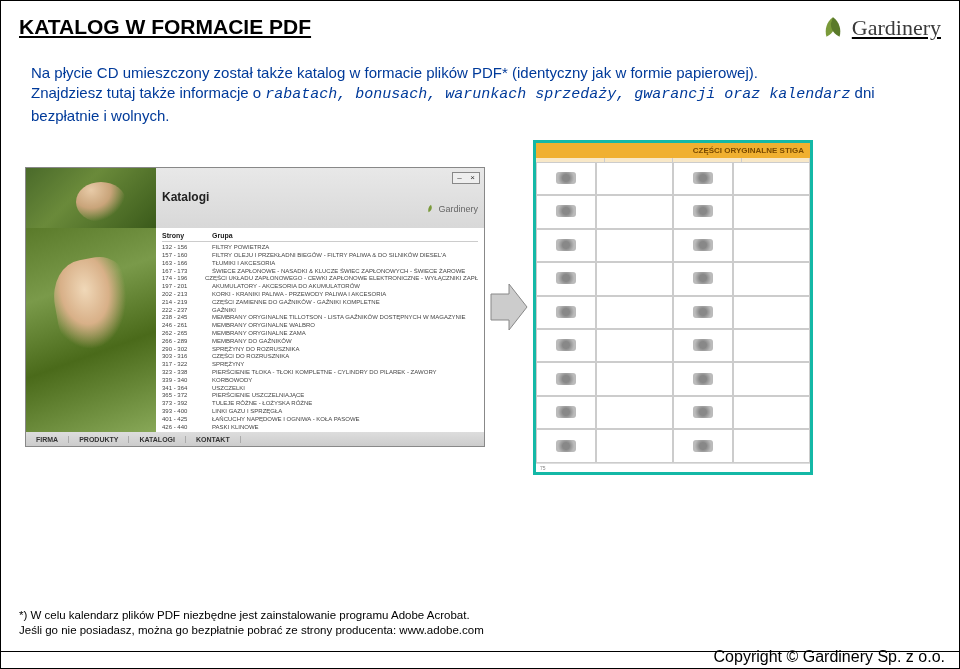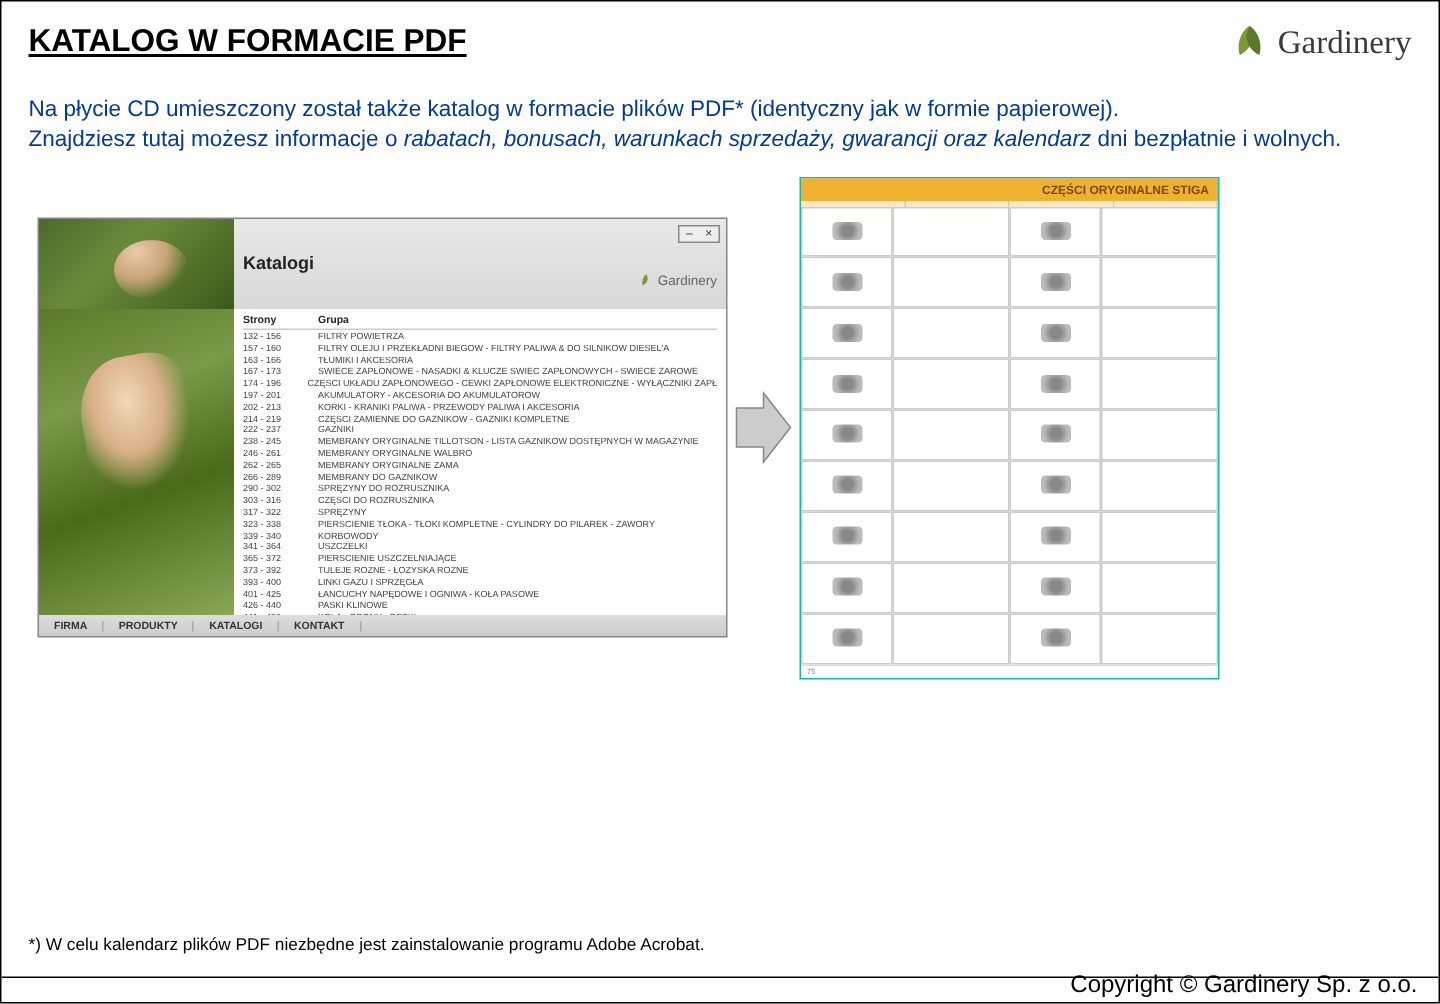--- a/index.html
+++ b/index.html
@@ -7,22 +7,23 @@
     width: 960px;
     height: 669px;
     font-family: Arial, Helvetica, sans-serif;
     background: #fff;
     position: relative;
     border: 1px solid #000;
   }
   .header {
     display: flex;
     justify-content: space-between;
-    align-items: center;
+    align-items: flex-start;
     padding: 14px 18px 0 18px;
+    text-decoration: underline;
   }
   .title {
     font-size: 21px;
     font-weight: bold;
     color: #000;
     text-decoration: underline;
   }
   .logo {
     display: flex;
     align-items: center;
@@ -30,26 +31,26 @@
   }
   .logo-leaf {
     width: 26px; height: 26px;
   }
   .logo-text {
     font-size: 22px;
     color: #3a3a3a;
     font-family: Georgia, serif;
   }
   .content {
-    padding: 22px 18px 0 18px;
+    padding: 22px 18px 0 30px;
     font-size: 15px;
     line-height: 1.35;
     color: #003a9a;
   }
-  .content .em { font-style: italic; }
+  .content .em { font-style: italic; font-family: Liberation Mono, monospace; }
   .para2 { margin-top: 18px; }
   .blue-link { color: #003a9a; }
   .black { color: #000; }
   .images-row {
     display: flex;
     align-items: center;
     gap: 4px;
     padding: 14px 18px 0 24px;
   }
   .app-window {
@@ -168,21 +169,21 @@
     font-weight: bold;
   }
   .arrow-between {
     width: 40px; height: 50px;
     display:flex; align-items:center; justify-content:center;
   }
   .arrow-between svg { width: 100%; height: 100%; }
   .pdf-preview {
     width: 280px;
     height: 335px;
-    border: 1px solid #14b8a6;
+    border: 3px solid #14b8a6;
     background: #fff;
     font-size: 4px;
     color: #333;
     display: flex;
     flex-direction: column;
   }
   .pdf-header {
     background: #f0b030;
     padding: 3px 6px;
     font-size: 8px;
@@ -261,21 +262,21 @@
         <path fill="#7a9a3a" d="M12 2 C6 6 4 14 6 20 C10 18 14 14 14 8 Z"></path>
         <path fill="#5a7a2a" d="M12 2 C18 6 20 14 18 20 C14 18 10 14 10 8 Z"></path>
       </svg>
     <span class="logo-text">Gardinery</span>
   </div>
 </div>
 
 <div class="content">
   <div>Na płycie CD umieszczony został także katalog w formacie plików PDF* (identyczny jak w formie papierowej).</div>
   <div>
-    <span>Znajdziesz tutaj możesz informacje o </span><span class="em">rabatach, bonusach, warunkach sprzedaży, gwarancji oraz kalendarz</span><span> dni bezpłatnie i wolnych.</span>
+    <span>Znajdziesz tutaj także informacje o </span><span class="em">rabatach, bonusach, warunkach sprzedaży, gwarancji oraz kalendarz</span><span> dni bezpłatnie i wolnych.</span>
   </div>
 </div>
 
 <div class="images-row">
   <div class="app-window">
     <div class="app-top">
       <div class="app-photo"></div>
       <div class="app-title-area">
         <div class="app-close">
             <span>–</span>
@@ -515,16 +516,17 @@
           <div></div>
         </div>
         <div class="pdf-cell wide"></div>
       </div>
     <div class="pdf-page-num">75</div>
   </div>
 </div>
 
 <div class="footnote">
   <div>*) W celu kalendarz plików PDF niezbędne jest zainstalowanie programu Adobe Acrobat.</div>
+  <div>Jeśli go nie posiadasz, można go bezpłatnie pobrać ze strony producenta: www.adobe.com</div>
 </div>
 
 <div class="bottom-line"></div>
 <div class="copyright">Copyright © Gardinery Sp. z o.o.</div>
 
 </body></html>

